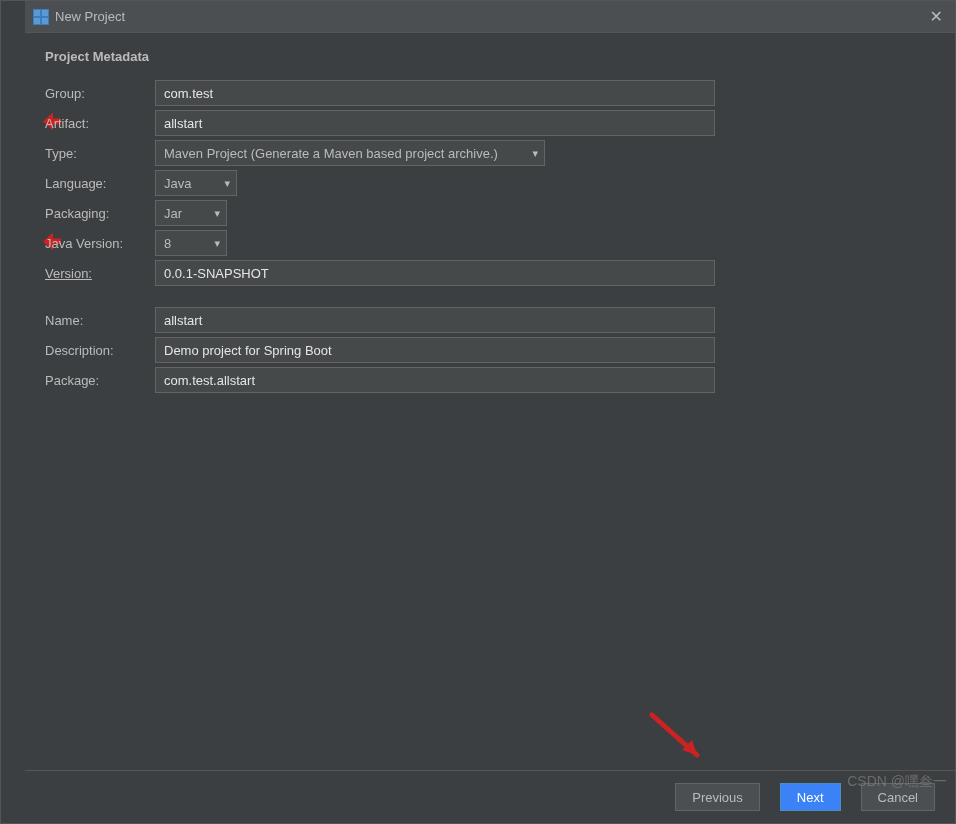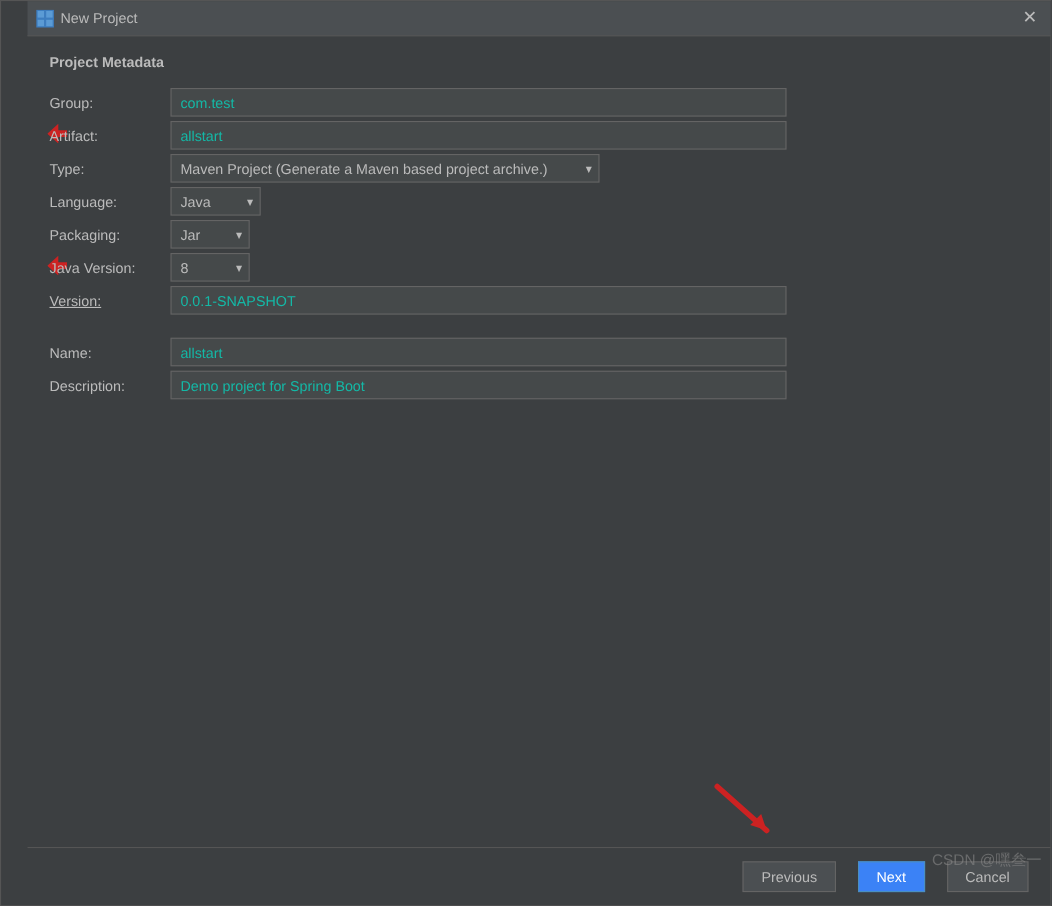--- a/index.html
+++ b/index.html
@@ -77,21 +77,21 @@
     .section-title {
       font-size: 13px;
       font-weight: bold;
       color: #bbbbbb;
       margin-bottom: 16px;
     }
 
     .text-input {
       background: #45494a;
       border: 1px solid #646464;
-      color: #14b8a6;
+      color: #e5e5e5;
       font-size: 13px;
       padding: 4px 8px;
       width: 100%;
       max-width: 560px;
       outline: none;
       height: 26px;
     }
 
     .select-wrapper {
       display: inline-flex;
@@ -346,20 +346,28 @@
 
     <div class="form-row-wrapper" style="margin-bottom:4px;">
       <div class="label-col">
         <span>Description:</span>
       </div>
       <div class="field-col">
         <input type="text" class="text-input" value="Demo project for Spring Boot" style="">
       </div>
     </div>
 
+    <div class="form-row-wrapper" style="margin-bottom:4px;">
+      <div class="label-col">
+        <span>Package:</span>
+      </div>
+      <div class="field-col">
+        <input type="text" class="text-input" value="com.test.allstart" style="">
+      </div>
+    </div>
 
   </div>
 
   <div style="position:absolute; bottom:60px; right:248px; pointer-events:none;">
     <svg width="60" height="50" viewBox="0 0 60 50">
 
       <line x1="5" y1="5" x2="50" y2="45" stroke="#cc2222" stroke-width="5" stroke-linecap="round"></line>
       <polygon points="50,45 35,40 45,30" fill="#cc2222"></polygon>
     </svg>
   </div>

